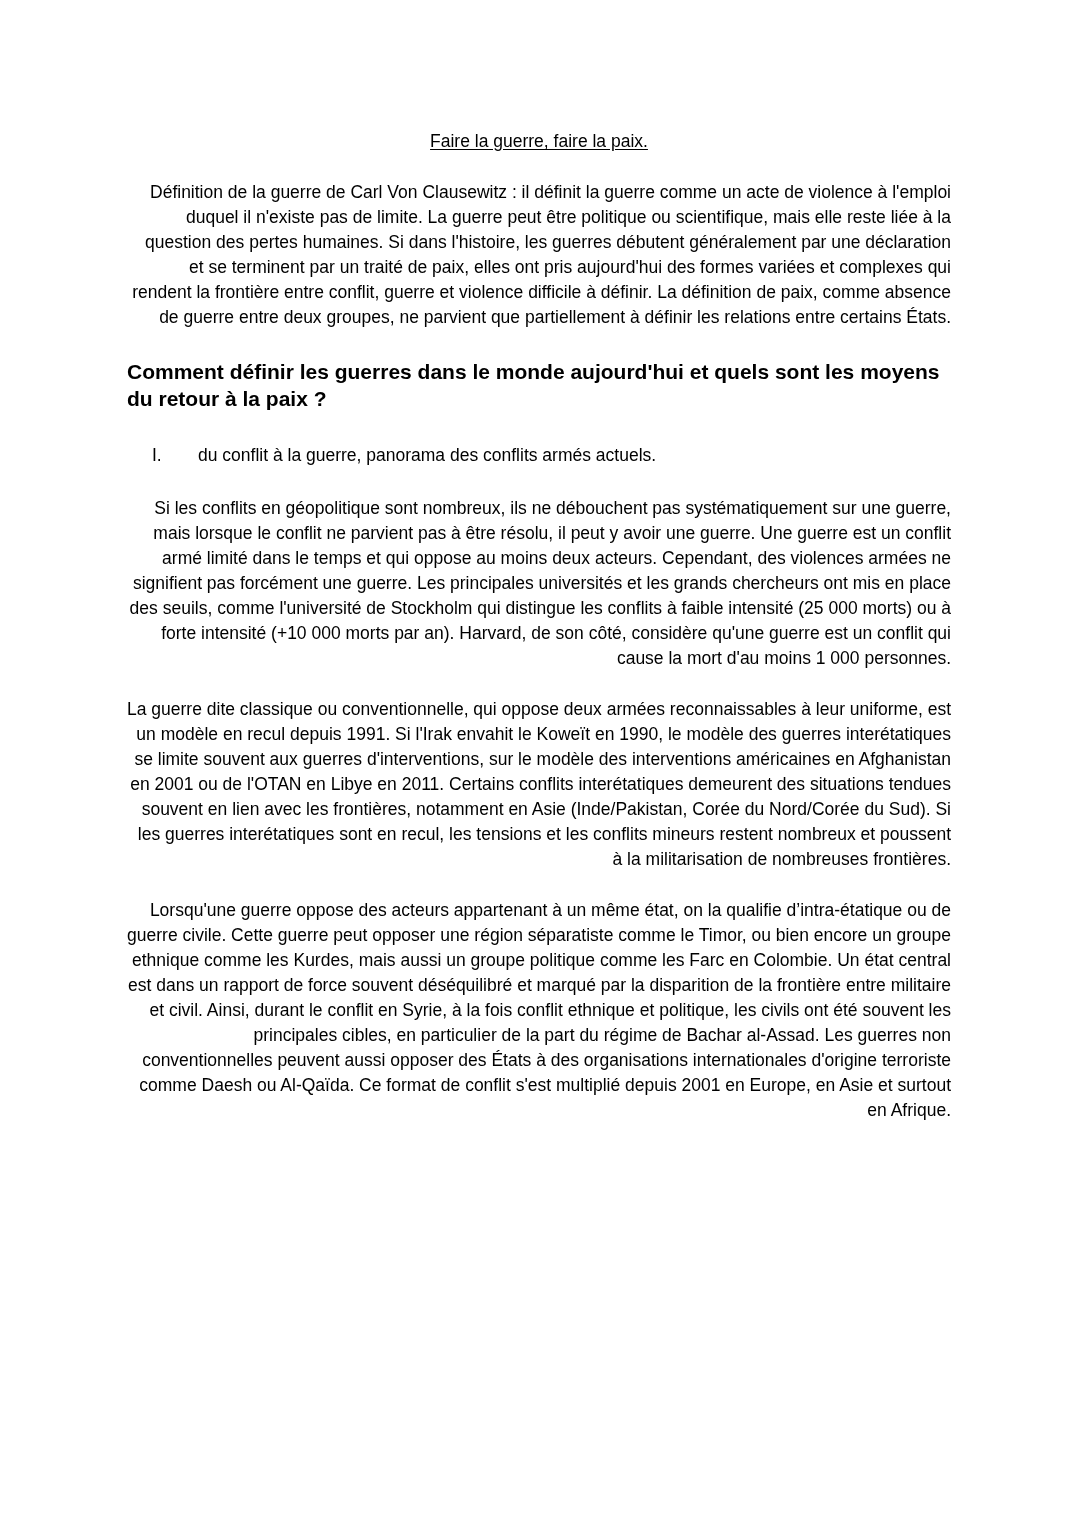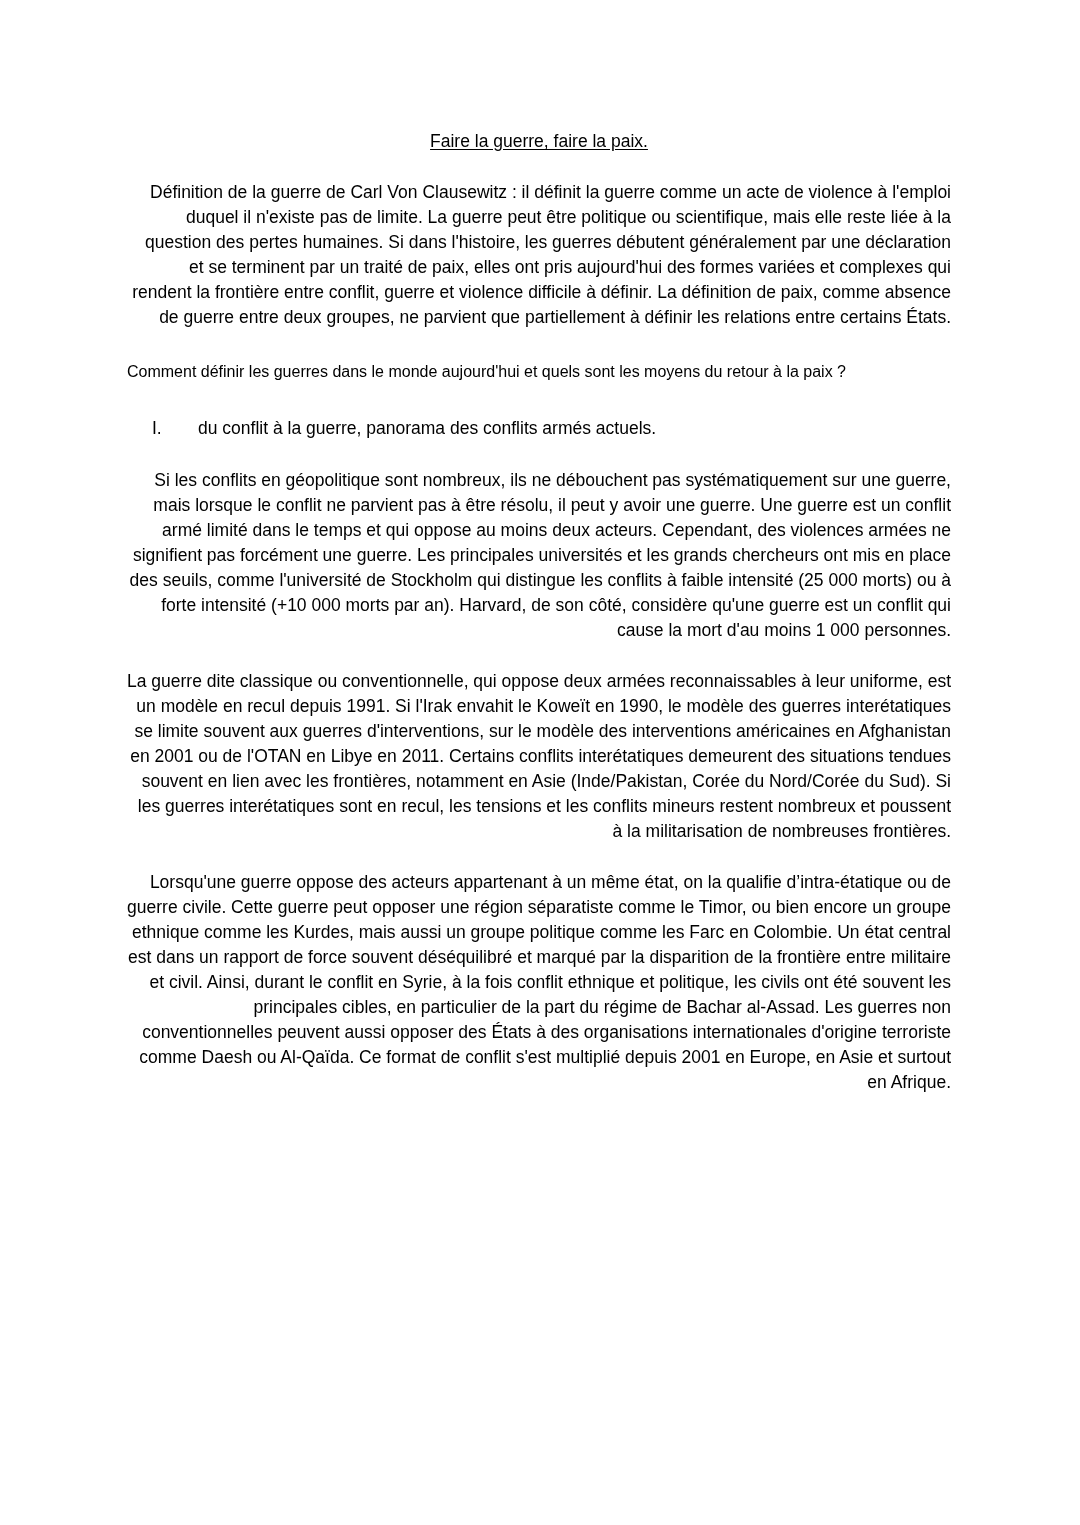--- a/index.html
+++ b/index.html
@@ -47,23 +47,23 @@
     line-height: 25px;
     font-weight: normal;
     margin: 0;
     padding: 0;
     text-align: right;
   }
   .para.spaced {
     margin-top: 26px;
   }
   .question {
-    font-size: 16px;
+    font-size: 21px;
     line-height: 27.2px;
-    font-weight: normal;
+    font-weight: bold;
     margin: 0;
     padding: 0;
     margin-top: 28px;
   }
   .list-item {
     font-size: 17.5px;
     line-height: 27.2px;
     margin: 0;
     padding: 0;
     margin-top: 30px;

